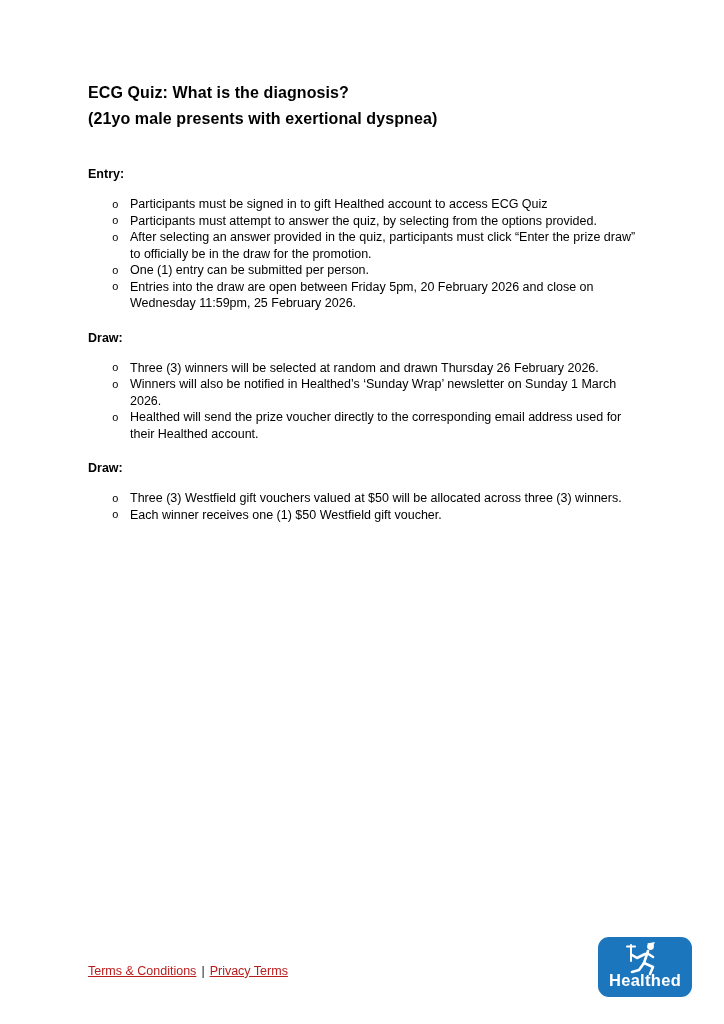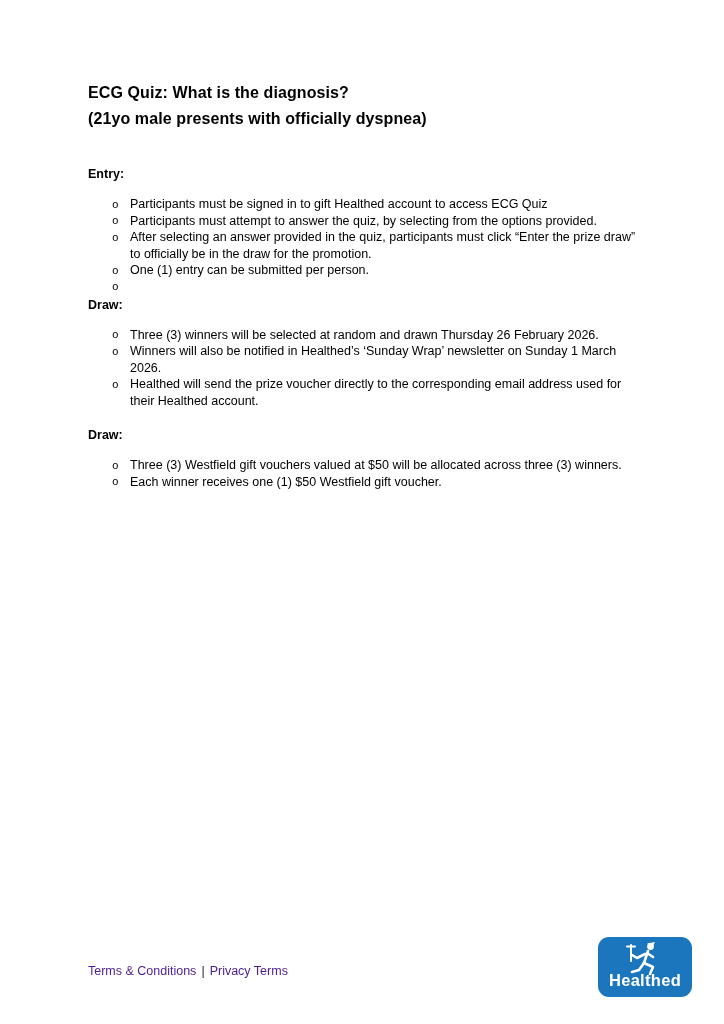--- a/index.html
+++ b/index.html
@@ -49,52 +49,53 @@
     font-size: 11px;
     line-height: 16.5px;
   }
   .footer-links {
     position: absolute;
     left: 88px; top: 963px;
     font-size: 12.5px;
     line-height: 17px;
   }
   .footer-links a {
-    color: #4c1d95;
+    color: #b91c1c;
+    text-decoration: underline;
     cursor: pointer;
   }
   .footer-links .sep {
     color: #222222;
     margin: 0 5px;
     text-decoration: none;
   }
   .logo-wrap {
     position: absolute;
     left: 598px; top: 937px;
     width: 94px; height: 60px;
   }
 </style>
 </head>
 <body>
 
 <div class="content">
 
   <h1 class="doc-title">
     <span class="title-line">ECG Quiz: What is the diagnosis?</span>
-    <span class="title-line">(21yo male presents with officially dyspnea)</span>
+    <span class="title-line">(21yo male presents with exertional dyspnea)</span>
   </h1>
 
   <div class="doc-section">
     <h2 class="section-heading">Entry:</h2>
     <ul class="bullet-list">
       <li><span class="marker">o</span><span>Participants must be signed in to gift Healthed account to access ECG Quiz</span></li>
       <li><span class="marker">o</span><span>Participants must attempt to answer the quiz, by selecting from the options provided.</span></li>
       <li><span class="marker">o</span><span>After selecting an answer provided in the quiz, participants must click “Enter the prize draw” to officially be in the draw for the promotion.</span></li>
       <li><span class="marker">o</span><span>One (1) entry can be submitted per person.</span></li>
-      <li><span class="marker">o</span></li>
+      <li><span class="marker">o</span><span>Entries into the draw are open between Friday 5pm, 20 February 2026 and close on Wednesday 11:59pm, 25 February 2026.</span></li>
     </ul>
   </div>
 
   <div class="doc-section">
     <h2 class="section-heading">Draw:</h2>
     <ul class="bullet-list">
       <li><span class="marker">o</span><span>Three (3) winners will be selected at random and drawn Thursday 26 February 2026.</span></li>
       <li><span class="marker">o</span><span>Winners will also be notified in Healthed’s ‘Sunday Wrap’ newsletter on Sunday 1 March 2026.</span></li>
       <li><span class="marker">o</span><span>Healthed will send the prize voucher directly to the corresponding email address used for their Healthed account.</span></li>
     </ul>

